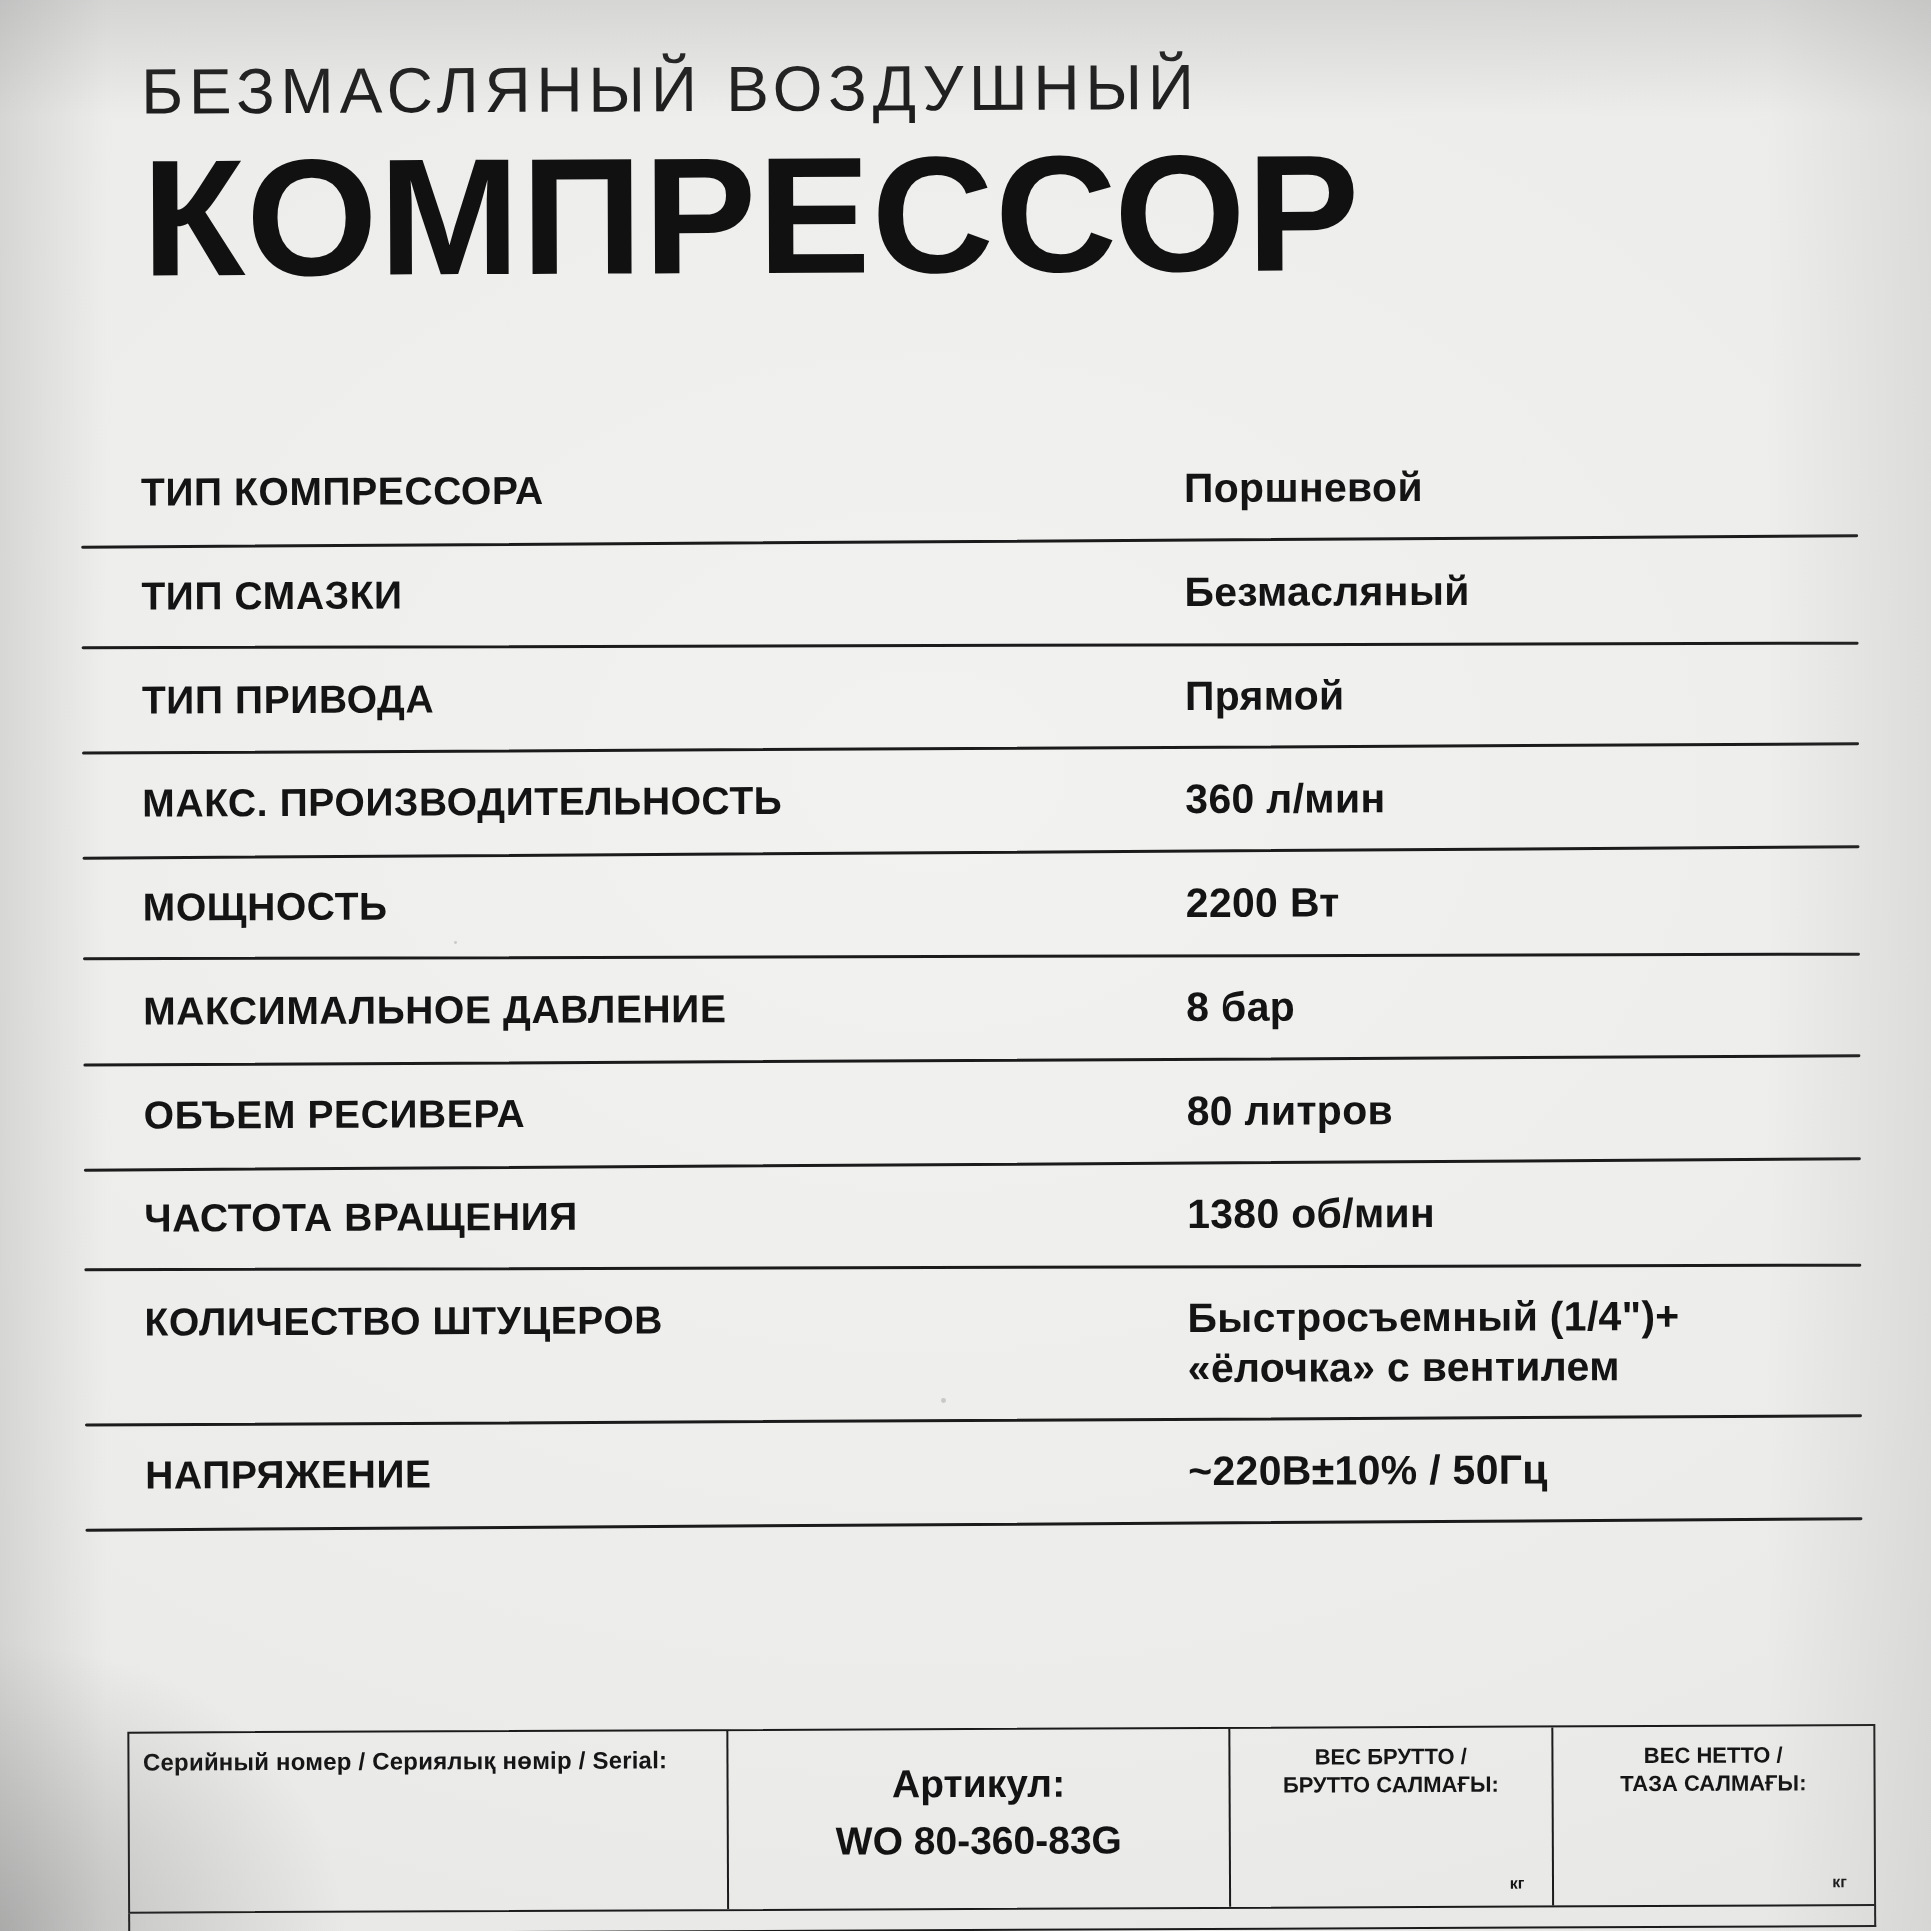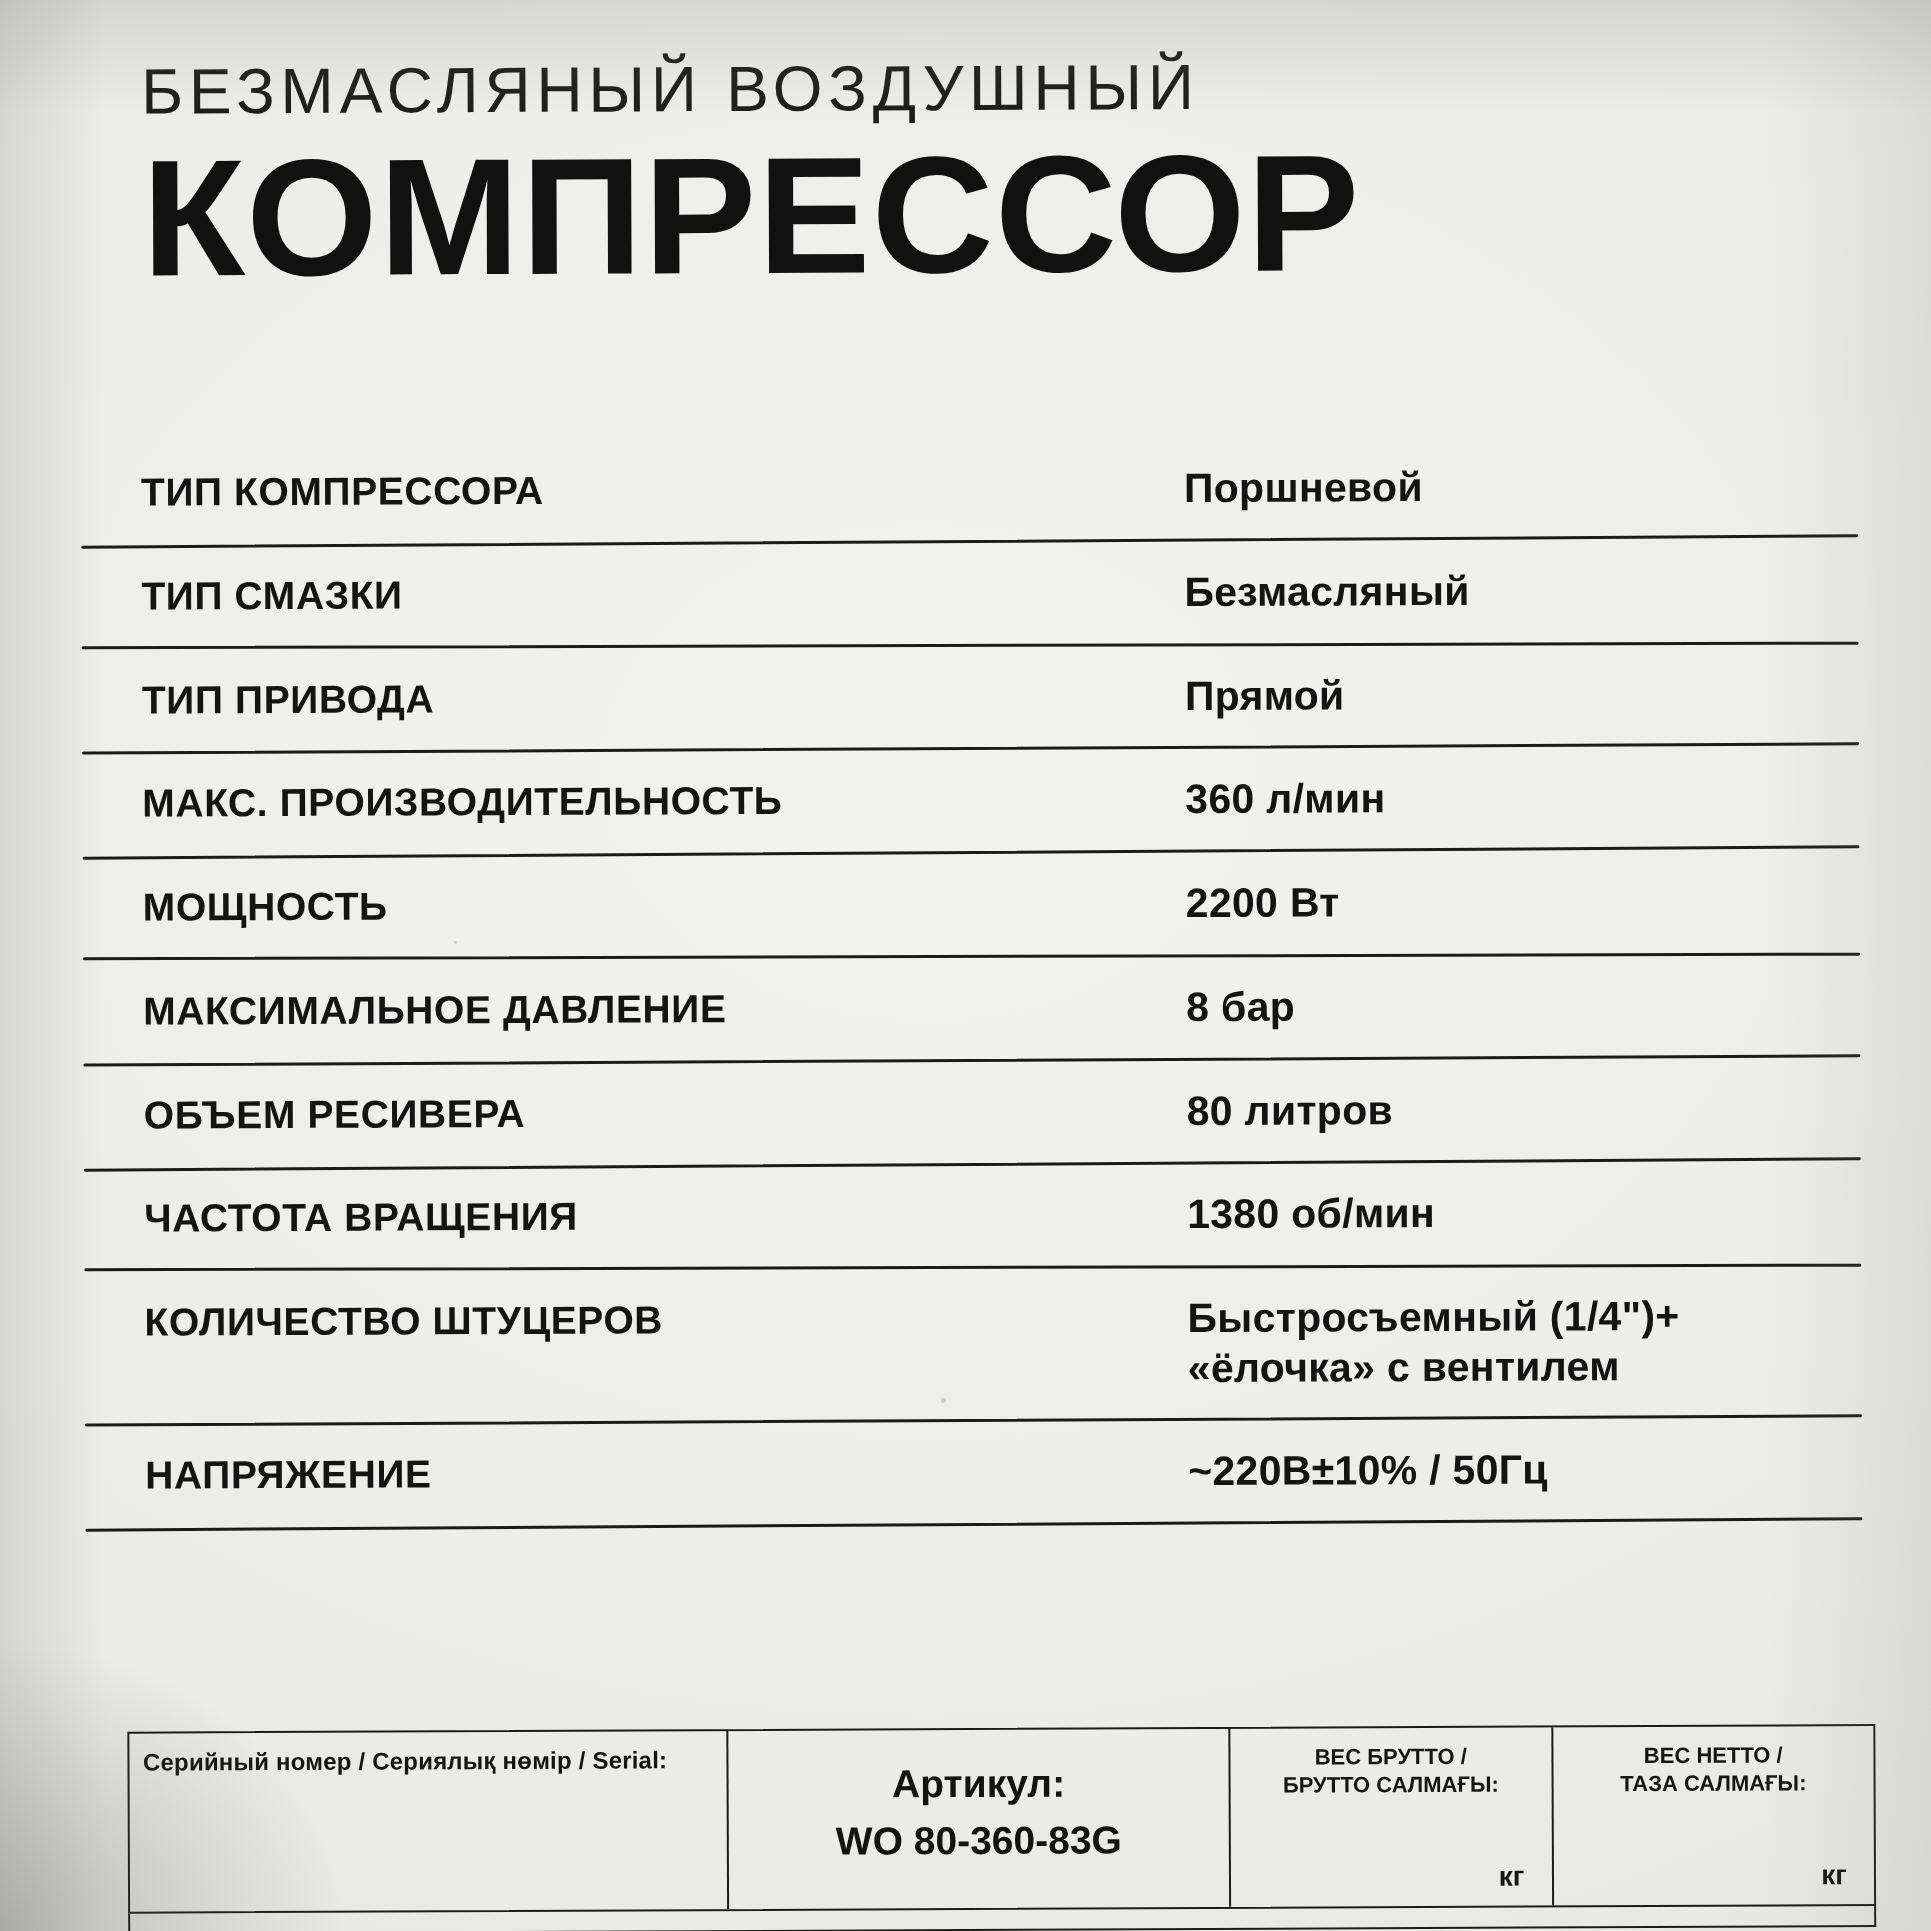--- a/index.html
+++ b/index.html
@@ -177,21 +177,21 @@
     font-weight: 700;
     color: #151515;
     text-align: center;
     line-height: 1.25;
     white-space: pre-line;
   }
   .wcell-unit {
     position: absolute;
     right: 27px;
     bottom: 13.5px;
-    font-size: 28px;
+    font-size: 16px;
     font-weight: 700;
     color: #151515;
     margin-top: 16px;
   }
   .bottom-strip {
     position: absolute;
     left: 124px;
     top: 1910px;
     width: 1748px;
     height: 21px;

